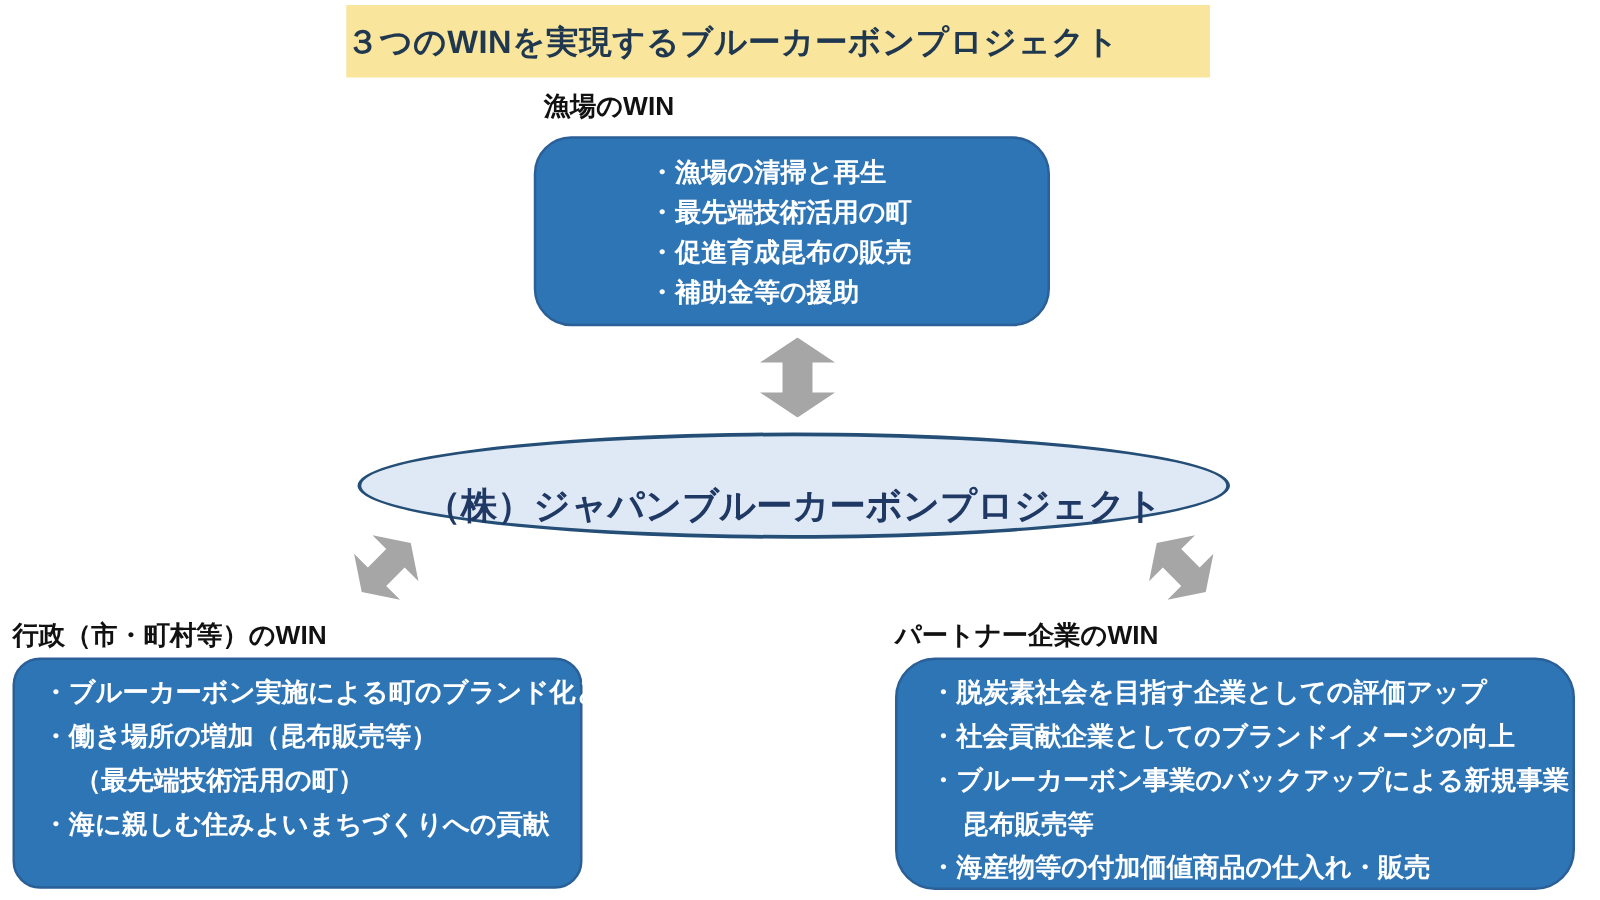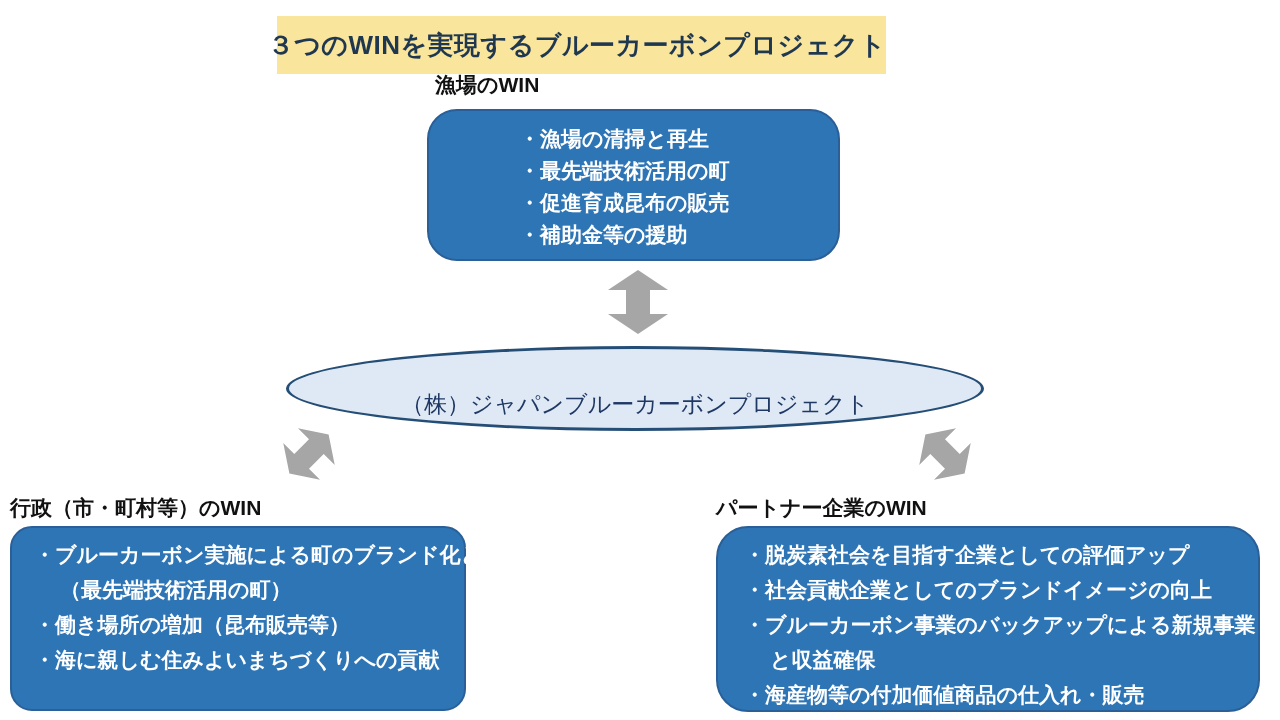--- a/index.html
+++ b/index.html
@@ -20,23 +20,23 @@
     background:var(--page-bg);
     font-family:"Liberation Sans","DejaVu Sans",sans-serif;
   }
   .canvas{
     position:relative;
     width:1280px;height:720px;
     overflow:hidden;
     background:var(--page-bg);
   }
   .banner{
-    position:absolute;left:277px;top:16px;width:609px;height:58px;
+    position:absolute;left:277px;top:4px;width:691px;height:58px;
     background:var(--banner-bg);
-    display:flex;align-items:center;justify-content:flex-end;
+    display:flex;align-items:center;justify-content:flex-start;
   }
   .banner-title{
     font-size:26px;font-weight:bold;color:var(--title-color);
     letter-spacing:0.5px;white-space:nowrap;
   }
   .node-heading{
     position:absolute;
     font-size:21px;font-weight:bold;color:var(--heading-color);
     text-align:left;white-space:nowrap;
   }
@@ -71,21 +71,21 @@
   .bullet-line.indent{padding-left:26px;}
   .ellipse{
     position:absolute;left:286px;top:346px;width:698px;height:85px;
     background:var(--ellipse-fill);
     border:3px solid var(--ellipse-border);
     border-radius:50%;
     box-sizing:border-box;
     display:flex;align-items:center;justify-content:center;
   }
   .ellipse-label{
-    font-size:23px;font-weight:normal;color:var(--ellipse-text);
+    font-size:29px;font-weight:bold;color:var(--ellipse-text);
     white-space:nowrap;
     margin-top:32px;
   }
   .arrow{position:absolute;}
   .arrow svg{display:block;}
   .arrow-vertical{left:608px;top:270px;}
   .arrow-diag-left{left:283px;top:425px;transform:rotate(45deg);}
   .arrow-diag-right{left:919px;top:425px;transform:rotate(-45deg);}
 </style>
 </head>
@@ -125,28 +125,28 @@
   <div class="arrow arrow-diag-right">
     <svg width="52" height="58" viewBox="0 0 60 64">
       <path d="M30 0 L60 20 L42 20 L42 44 L60 44 L30 64 L0 44 L18 44 L18 20 L0 20 Z" fill="#A6A6A6"></path>
     </svg>
   </div>
 
   <div class="node-heading h-gov">行政（市・町村等）のWIN</div>
 
   <div class="bullet-box box-gov">
       <div class="bullet-line">・ブルーカーボン実施による町のブランド化と活性化</div>
+      <div class="bullet-line">・働き場所の増加（昆布販売等）</div>
       <div class="bullet-line indent">（最先端技術活用の町）</div>
-      <div class="bullet-line">・働き場所の増加（昆布販売等）</div>
       <div class="bullet-line">・海に親しむ住みよいまちづくりへの貢献</div>
     </div>
 
   <div class="node-heading h-partner">パートナー企業のWIN</div>
 
   <div class="bullet-box box-partner">
       <div class="bullet-line">・脱炭素社会を目指す企業としての評価アップ</div>
       <div class="bullet-line">・社会貢献企業としてのブランドイメージの向上</div>
       <div class="bullet-line">・ブルーカーボン事業のバックアップによる新規事業</div>
-      <div class="bullet-line indent">と収益確保</div>
+      <div class="bullet-line indent">昆布販売等</div>
       <div class="bullet-line">・海産物等の付加価値商品の仕入れ・販売</div>
     </div>
 
 </div>
 
 </body></html>

